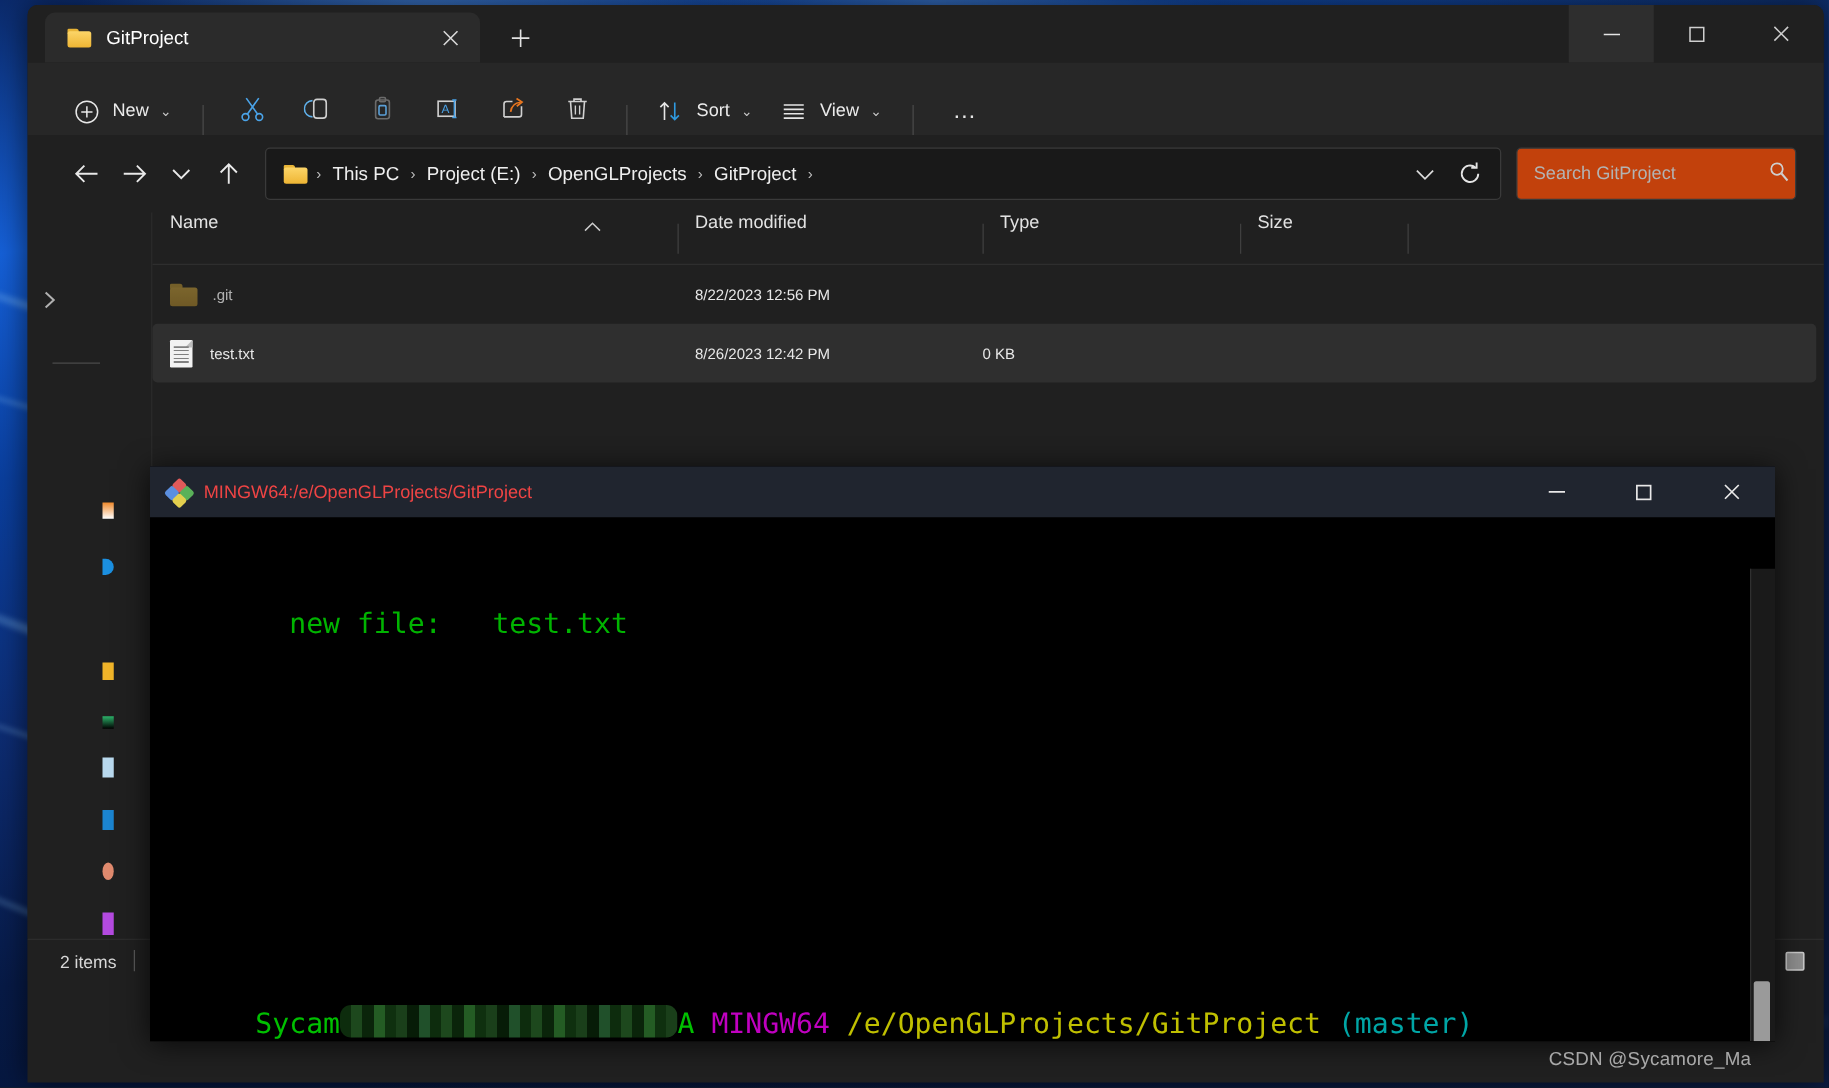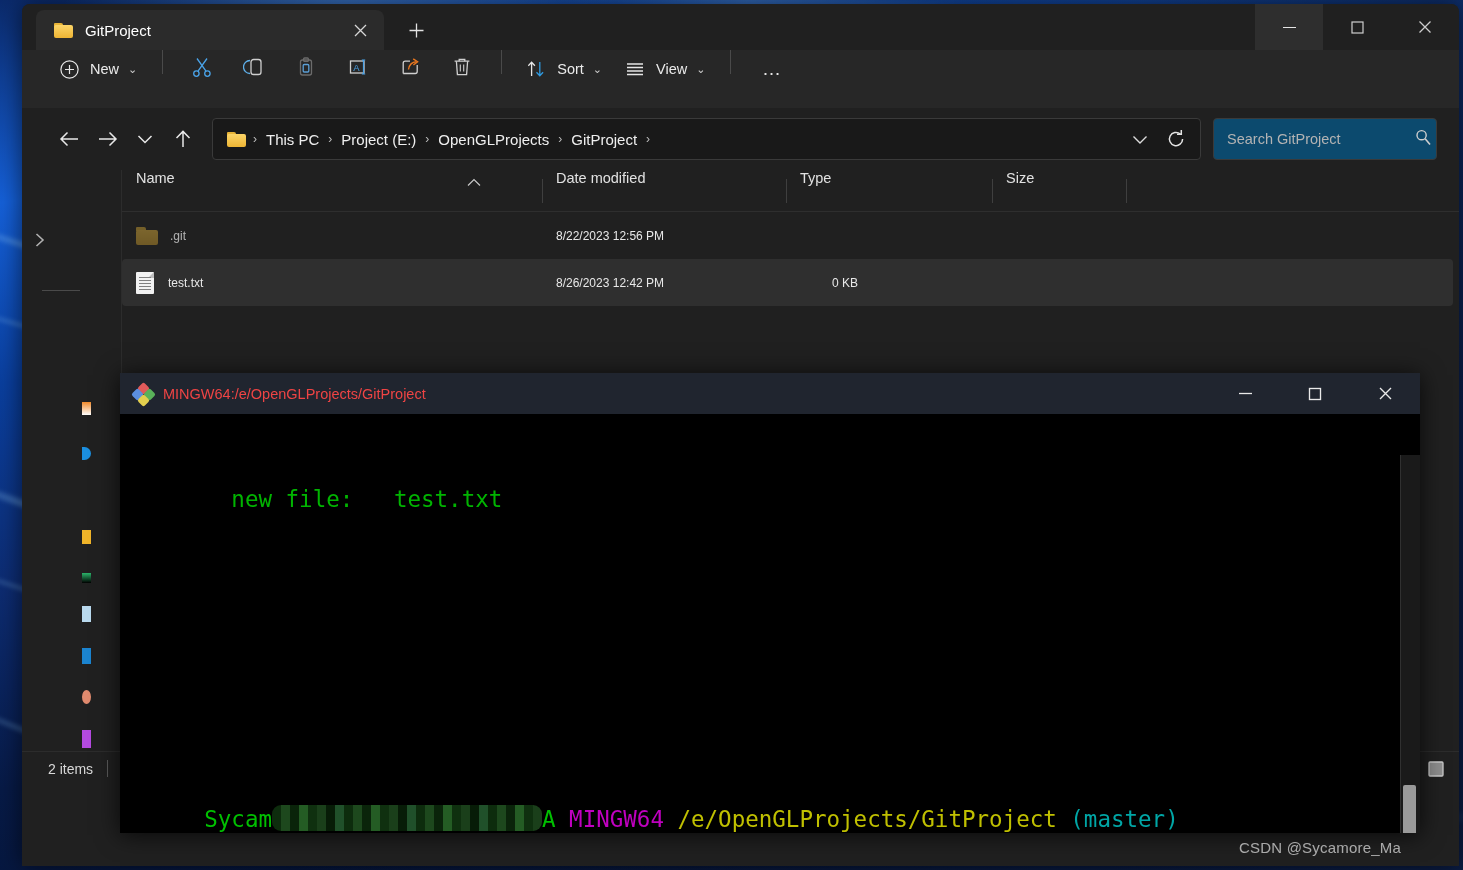--- a/index.html
+++ b/index.html
@@ -101,21 +101,21 @@
     display: flex; align-items: center; justify-content: center;
     color: #d8d8d8;
   }
   .wc.hov { background: #2e2e2e; }
   .wc svg { display:block; }
 
   
   #cmdbar {
     height: 58px;
     background: #272727;
-    display: flex; align-items: flex-start;
+    display: flex; align-items: flex-end;
     padding-left: 26px;
   }
   .cb-btn {
     height: 38px; border-radius: 5px;
     display: flex; align-items: center;
     padding: 0 10px; margin-right: 2px;
     color: #ebebeb; font-size: 14.5px;
     white-space: nowrap;
   }
   .cb-btn .lbl { margin-left: 10px; }
@@ -161,21 +161,21 @@
     content:""; position:absolute; left:0; top:3px; width:19px; height:13px;
     background: linear-gradient(180deg,#fcd568,#eeb534); border-radius: 2px;
   }
   .bc-item { color: #efefef; font-size: 15px; padding: 4px 6px; border-radius:3px; white-space:nowrap; }
   .bc-sep { color: #bdbdbd; font-size: 12px; padding: 0 3px; }
   #bc-spacer { flex: 1; }
   #bc-chev { width:36px; height:36px; display:flex; align-items:center; justify-content:center; color:#dcdcdc; flex:none;}
   #bc-refresh { width:36px; height:36px; display:flex; align-items:center; justify-content:center; color:#e4e4e4; flex:none;}
   #searchbox {
     width: 224px; height: 42px; flex: none;
-    background: #0c4a6e;
+    background: #c2410c;
     border: 1px solid #3a3a3a;
     border-radius: 4px;
     display: flex; align-items: center;
     padding: 0 10px 0 13px;
     margin-left: 12px;
   }
   #search-input {
     flex: 1; background: transparent; border: 0; outline: 0;
     color: #cfcfcf; font-size: 14.5px;
     font-family: "Liberation Sans", sans-serif;
@@ -228,21 +228,21 @@
     color: #c9c9c9; font-size: 11px;
   }
   .row {
     height: 47px; display: flex; align-items: center;
     color: #e8e8e8; font-size: 12px;
     border-radius: 4px;
     margin: 0 6px 0 0;
   }
   .row.selected { background: #2f2f2f; }
   .cell { padding-left: 14px; display:flex; align-items:center; height:100%; }
-  .cell.num { justify-content: center; padding-right: 16px; padding-left: 0; }
+  .cell.num { justify-content: flex-start; padding-right: 16px; padding-left: 0; }
   .ic-folder {
     width: 22px; height: 18px; position: relative; flex:none; margin-right: 12px;
     opacity: .72;
   }
   .ic-folder:before {
     content:""; position:absolute; left:0; top:0px; width:10px; height:4px;
     background:#c29a33; border-radius:1px 2px 0 0;
   }
   .ic-folder:after {
     content:""; position:absolute; left:0; top:3px; width:22px; height:15px;

